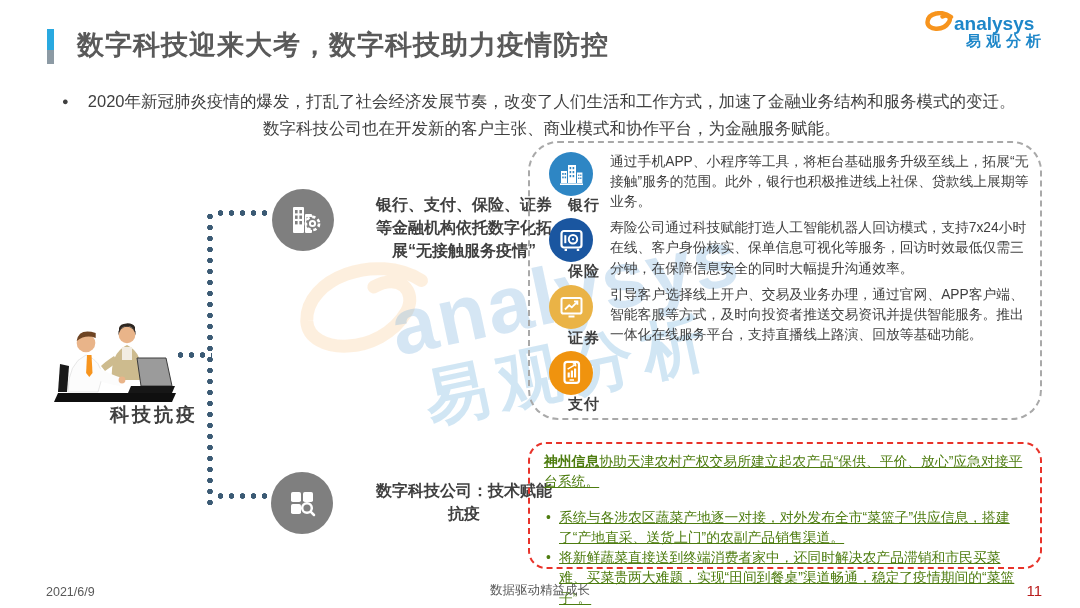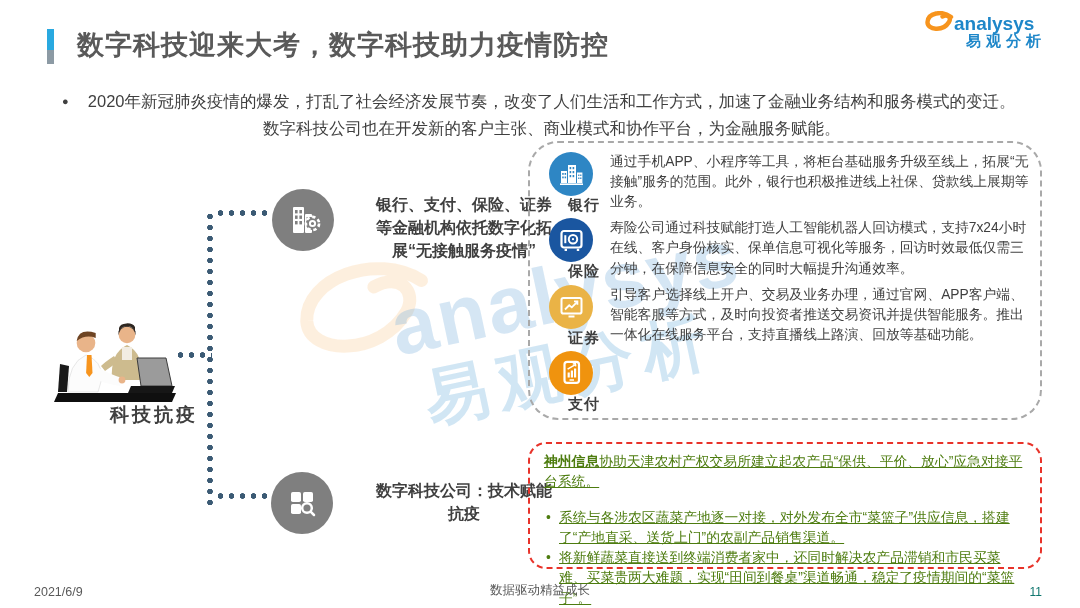--- a/index.html
+++ b/index.html
@@ -64,23 +64,23 @@
   
   .case-box { position:absolute; left:528px; top:442px; width:514px; height:127px;
     border:2px dashed #e8332a; border-radius:18px; padding:8px 14px 6px 14px;
     font-size:13.8px; line-height:1.47; color:#4d7c0f; z-index:2; background:transparent;text-decoration:underline; }
   .case-box .lead b { font-weight:bold; }
   .case-box ul { list-style:none; margin-top:15px; }
   .case-box li { padding-left:15px; position:relative; }
   .case-box li::before { content:"•"; position:absolute; left:2px; top:0; }
 
   
-  .f-date  { position:absolute; left:34px;  bottom:9px; font-size:12.5px; color:#595959; z-index:2; }
+  .f-date  { position:absolute; left:46px;  bottom:9px; font-size:12.5px; color:#595959; z-index:2; }
   .f-center{ position:absolute; left:0; right:0; bottom:9px; text-align:center; font-size:12.5px; color:#595959; z-index:2; }
-  .f-page  { position:absolute; right:38px; bottom:9px; font-size:12px; color:#0f766e; z-index:2; }
+  .f-page  { position:absolute; right:38px; bottom:9px; font-size:15px; color:#b91c1c; z-index:2; }
 </style>
 </head>
 <body>
 
 <div class="page">
 
   <svg class="wm-swirl" width="150" height="110" viewBox="0 0 150 110">
     <path d="M132 28 C92 -8 18 6 12 48 C8 82 78 96 112 56 C126 38 112 16 84 26" fill="none" stroke="#f7941d" stroke-width="13" stroke-linecap="round"></path>
   </svg>
   <div class="wm">

